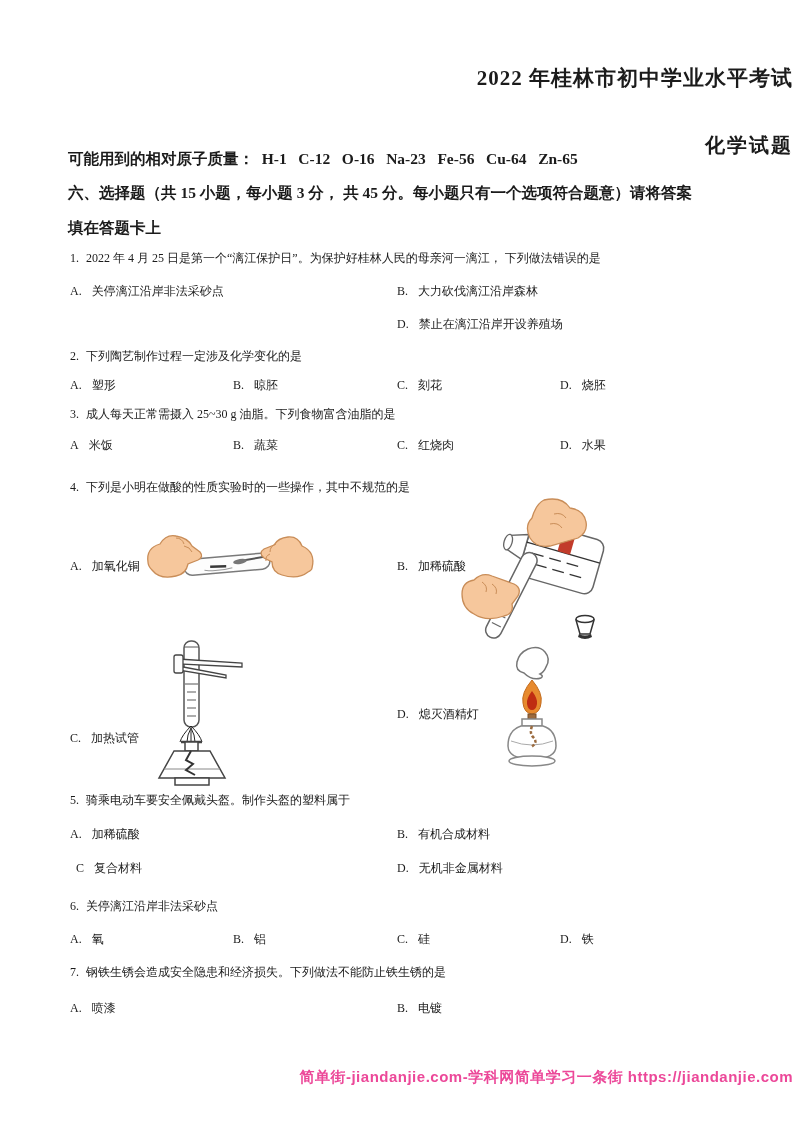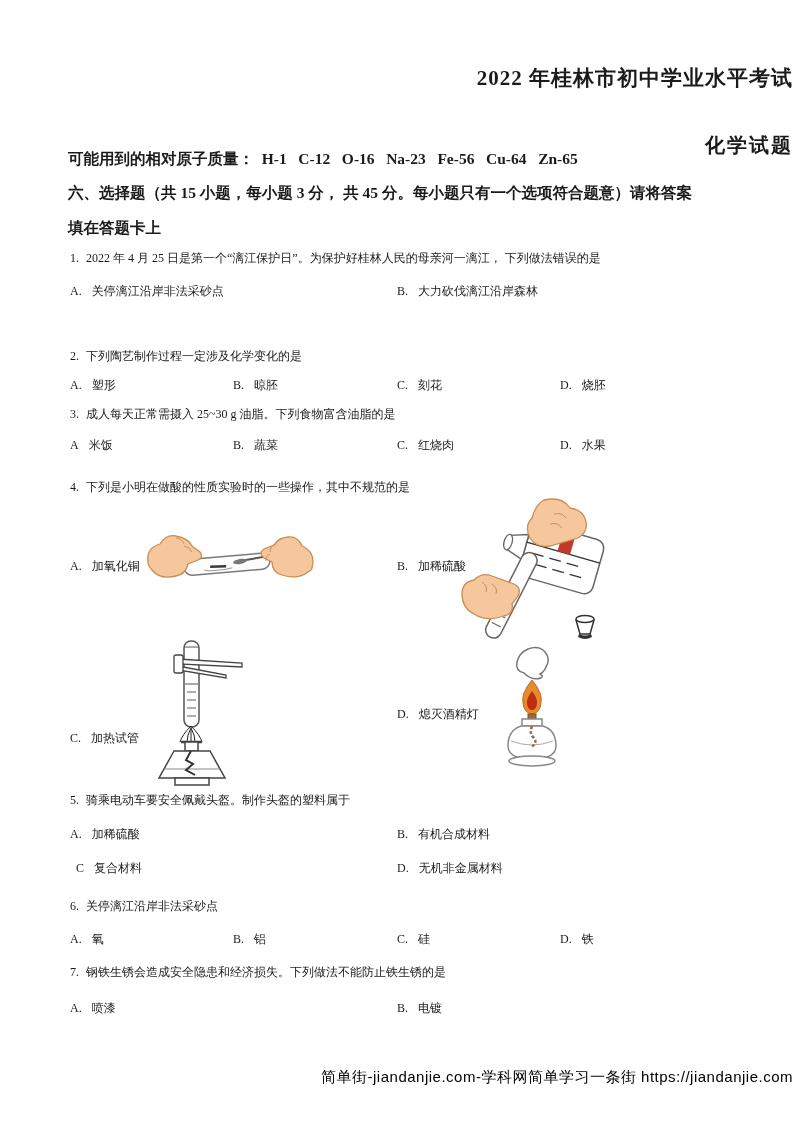--- a/index.html
+++ b/index.html
@@ -7,37 +7,38 @@
         font-family:"Liberation Serif","DejaVu Serif",serif;color:#1b1b1b;}
   .abs{position:absolute;white-space:pre;}
   .ctr{left:0;width:793px;text-align:right;}
   .b{font-weight:700;}
   .t1{font-size:21px;letter-spacing:1px;}
   .t2{font-size:20px;letter-spacing:2px;margin-top:22px;}
   .h{font-size:15.5px;}
   .s{font-size:12px;}
   .qnum{margin-right:7px;}
   .lbl{margin-right:10px;}
-  .footer{font-family:"Liberation Sans","DejaVu Sans",sans-serif;font-size:15px;color:#000000;letter-spacing:0.5px;}
+  .footer{font-family:"Liberation Sans","DejaVu Sans",sans-serif;font-size:15px;color:#ec4899;letter-spacing:0.5px;font-weight:bold;}
   svg.illu{position:absolute;overflow:visible;}
 </style>
 </head>
 <body>
 
 <div id="page">
 
   <div class="abs ctr b t1" style="top:64px">2022 年桂林市初中学业水平考试</div>
   <div class="abs ctr b t2" style="top:110px">化学试题</div>
   <div class="abs b h" style="left:68px;top:149px">可能用到的相对原子质量：  H-1   C-12   O-16   Na-23   Fe-56   Cu-64   Zn-65</div>
   <div class="abs b h" style="left:68px;top:183px">六、选择题（共 15 小题，每小题 3 分， 共 45 分。每小题只有一个选项符合题意）请将答案</div>
   <div class="abs b h" style="left:68px;top:218px">填在答题卡上</div>
 
   <div class="abs s" style="left:70px;top:250px"><span class="qnum">1.</span><span>2022 年 4 月 25 日是第一个“漓江保护日”。为保护好桂林人民的母亲河一漓江， 下列做法错误的是</span></div>
   <div class="abs s" style="left:70px;top:283px"><span class="lbl">A.</span><span>关停漓江沿岸非法采砂点</span></div>
   <div class="abs s" style="left:397px;top:283px"><span class="lbl">B.</span><span>大力砍伐漓江沿岸森林</span></div>
+  <div class="abs s" style="left:397px;top:316px"><span class="lbl">D.</span><span>禁止在漓江沿岸开设养殖场</span></div>
 
   <div class="abs s" style="left:70px;top:348px"><span class="qnum">2.</span><span>下列陶艺制作过程一定涉及化学变化的是</span></div>
   <div class="abs s" style="left:70px;top:377px"><span class="lbl">A.</span><span>塑形</span></div>
   <div class="abs s" style="left:233px;top:377px"><span class="lbl">B.</span><span>晾胚</span></div>
   <div class="abs s" style="left:397px;top:377px"><span class="lbl">C.</span><span>刻花</span></div>
   <div class="abs s" style="left:560px;top:377px"><span class="lbl">D.</span><span>烧胚</span></div>
 
   <div class="abs s" style="left:70px;top:406px"><span class="qnum">3.</span><span>成人每天正常需摄入 25~30 g 油脂。下列食物富含油脂的是</span></div>
   <div class="abs s" style="left:70px;top:437px"><span class="lbl">A</span><span>米饭</span></div>
   <div class="abs s" style="left:233px;top:437px"><span class="lbl">B.</span><span>蔬菜</span></div>

